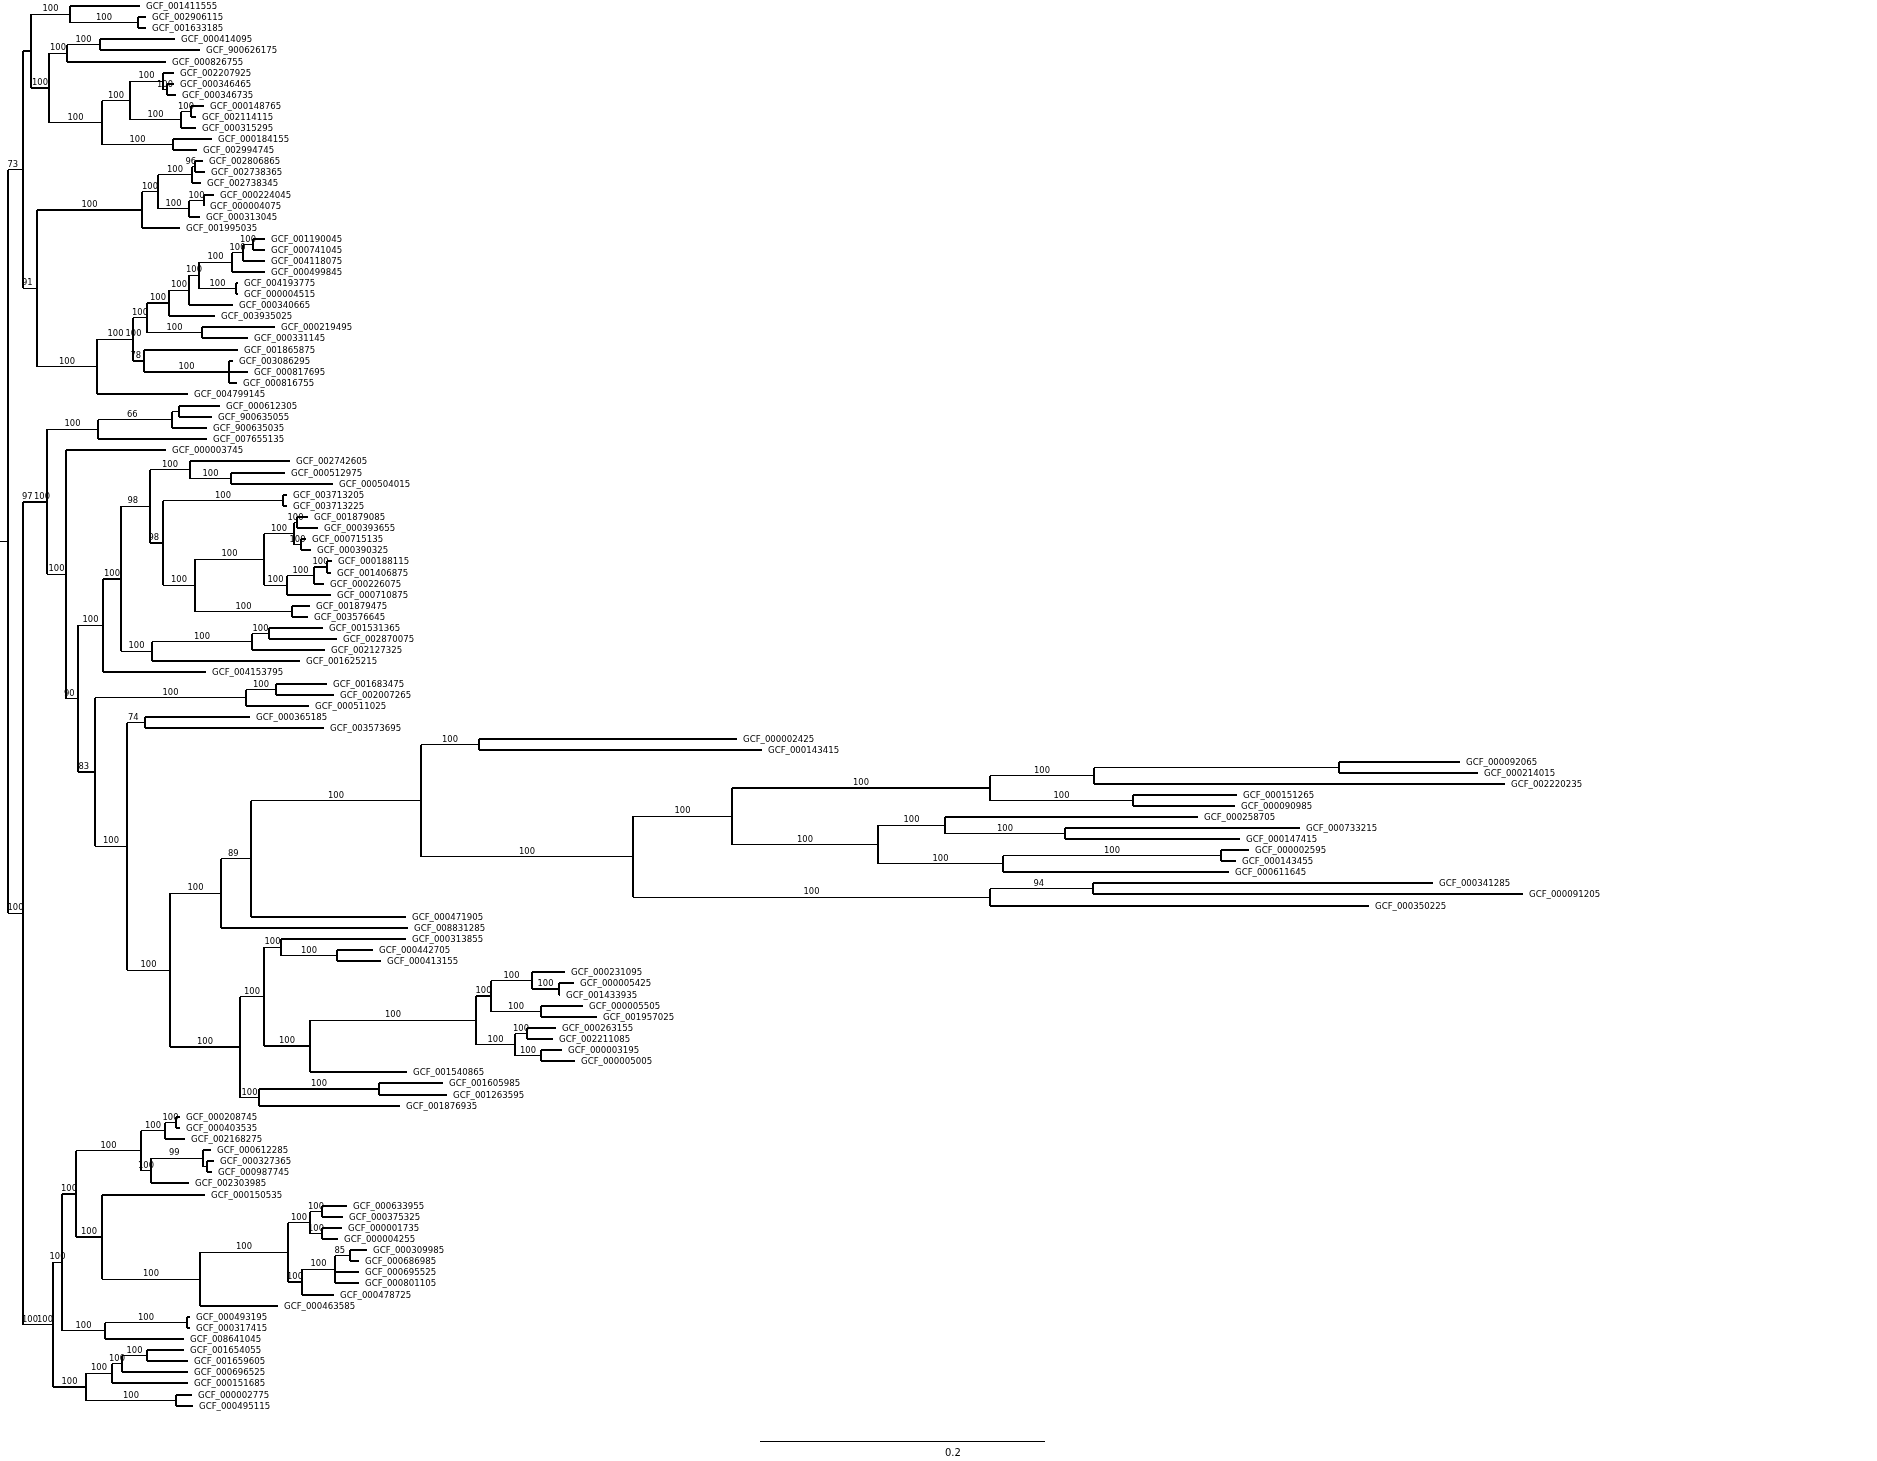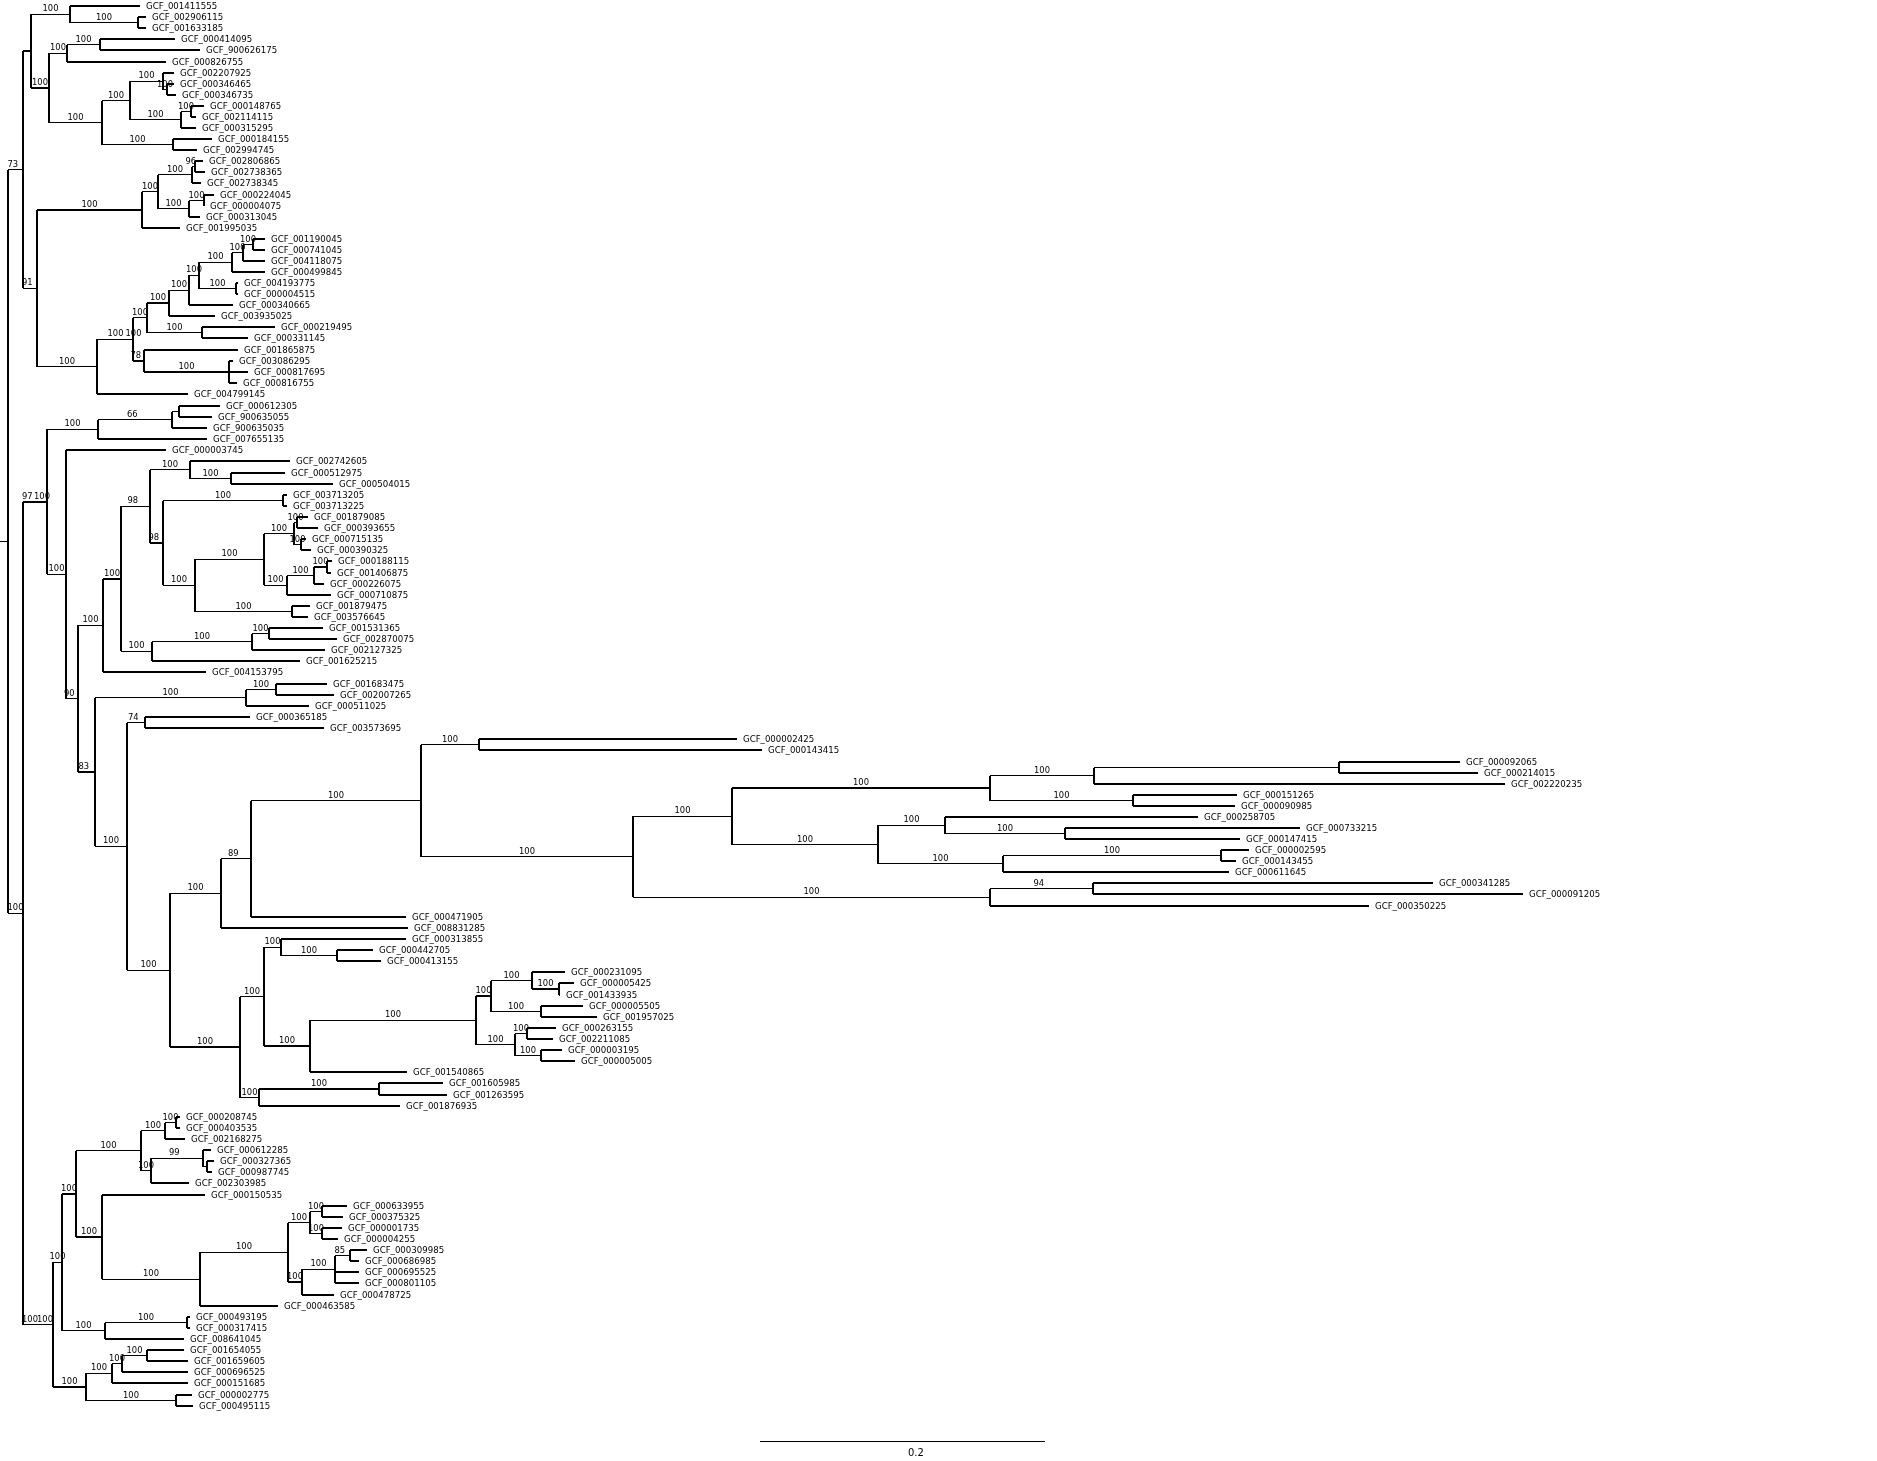--- a/index.html
+++ b/index.html
@@ -2,21 +2,21 @@
 <html><head>
 <meta charset="utf-8">
 <style>
   html,body{margin:0;padding:0;background:#ffffff;}
   body{width:1877px;height:1461px;position:relative;overflow:hidden;font-family:"DejaVu Sans",sans-serif;}
   #tree{position:absolute;left:0;top:0;}
   #tree line{stroke:#000;stroke-width:1.3;shape-rendering:crispEdges;}
   #tree text{font-family:"DejaVu Sans",sans-serif;font-size:8.6px;fill:#000;}
   #tree text.sup{font-size:8.4px;}
   .scalebar{position:absolute;left:760px;top:1441px;width:285px;height:0;border-top:1.5px solid #000;}
-  .scalelabel{position:absolute;left:908px;top:1447px;font-size:10px;color:#000;}
+  .scalelabel{position:absolute;left:945px;top:1447px;font-size:10px;color:#000;}
 </style>
 </head>
 <body>
 
 <svg id="tree" width="1877" height="1461" xmlns="http://www.w3.org/2000/svg">
     <line x1="8" y1="169.67529296875" x2="8" y2="913.2507629394531"></line>
     <line x1="8" y1="169.67529296875" x2="23" y2="169.67529296875"></line>
     <line x1="23" y1="51.0625" x2="23" y2="288.2880859375"></line>
     <text x="7.5" y="166.67529296875" class="sup">73</text>
     <line x1="23" y1="51.0625" x2="31" y2="51.0625"></line>

